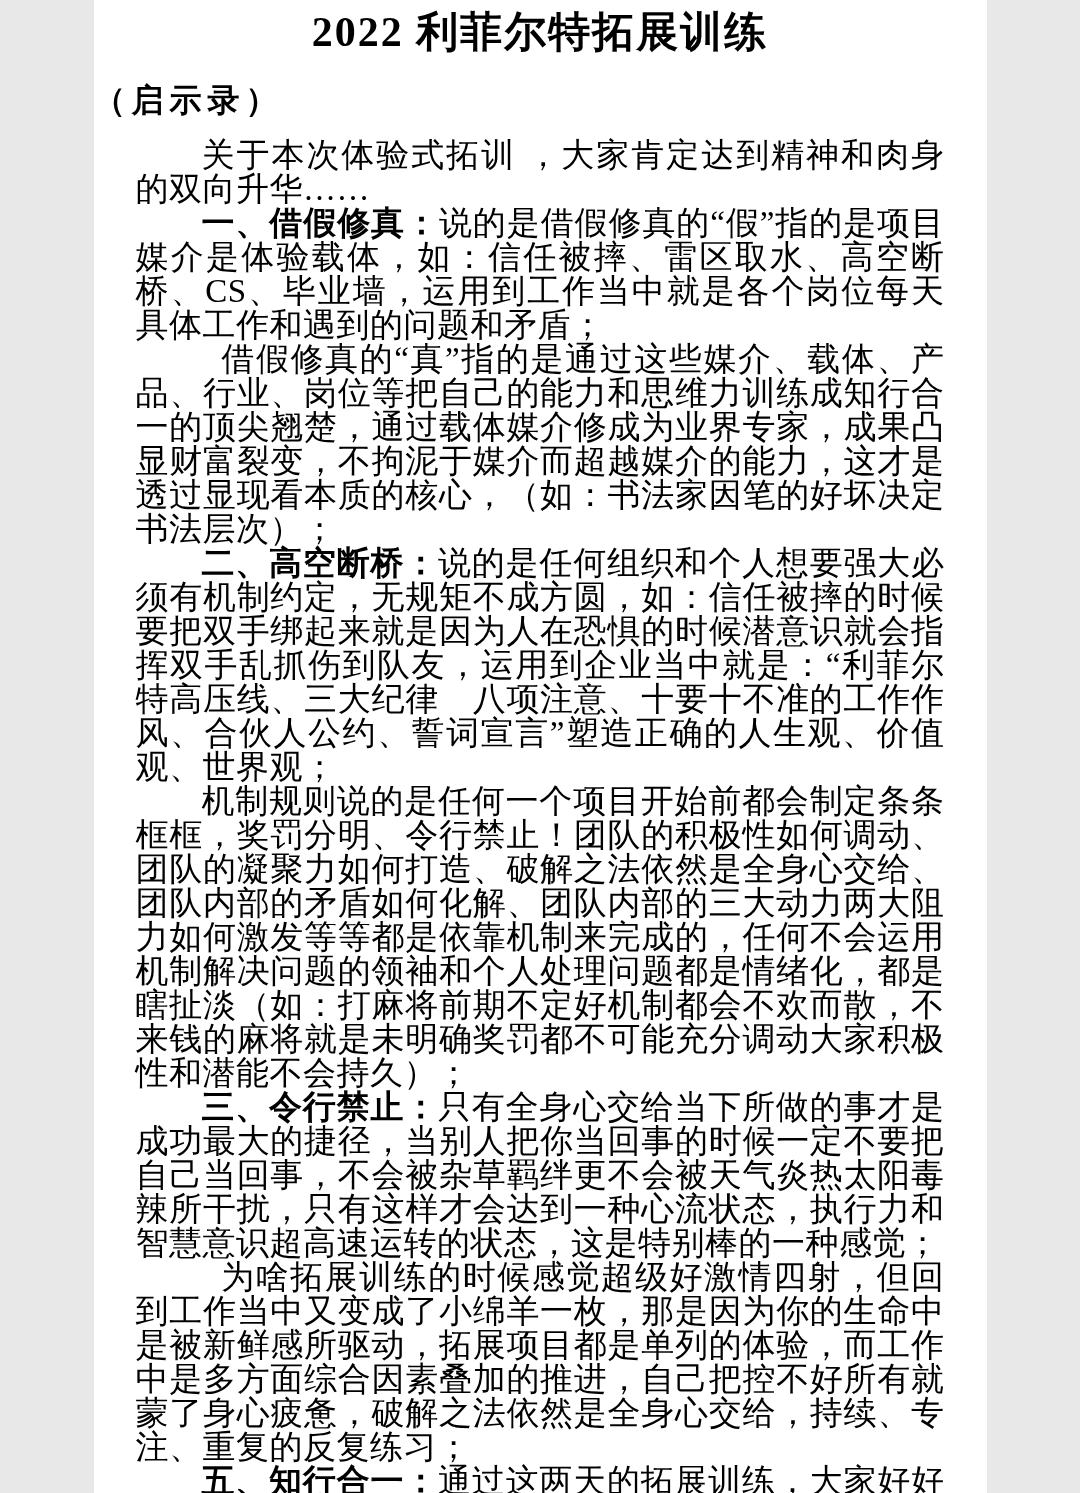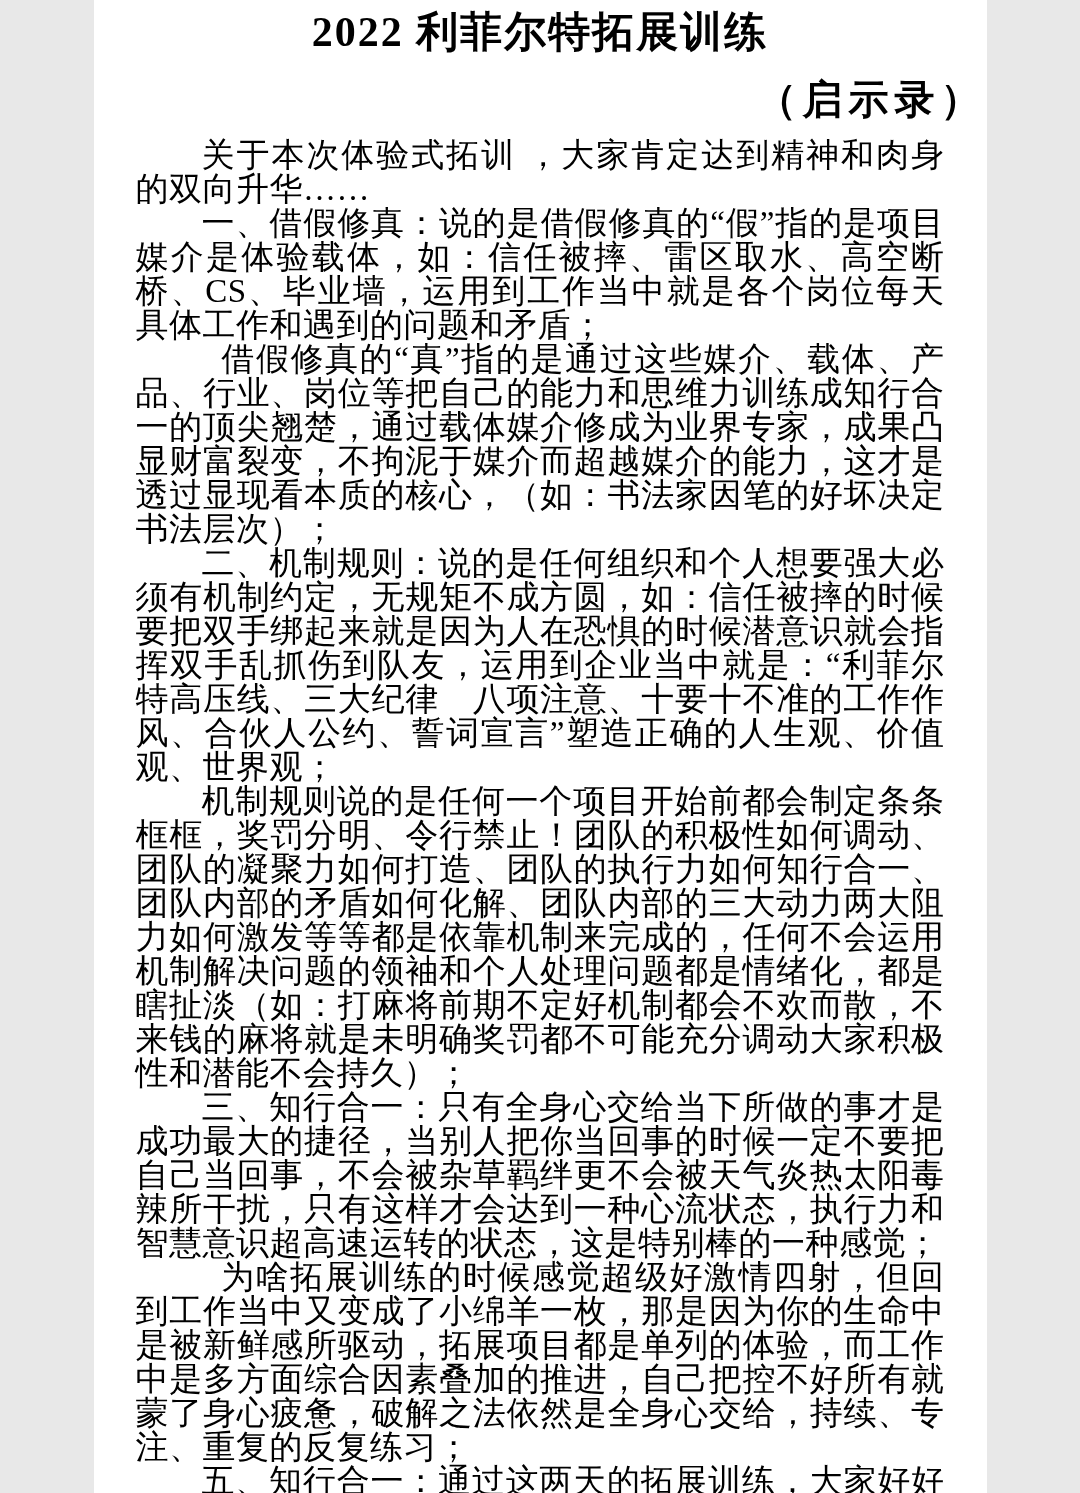--- a/index.html
+++ b/index.html
@@ -21,65 +21,65 @@
   .doc-title {
     margin: 6px 0 0 0;
     text-align: center;
     font-size: 42px;
     line-height: 52px;
     font-weight: 700;
     letter-spacing: 2px;
   }
   .doc-subtitle {
     margin: 18px 0 0 0;
-    text-align: right;
-    font-size: 40px;
+    text-align: left;
+    font-size: 32px;
     line-height: 48px;
     font-weight: 700;
     letter-spacing: 6px;
     font-family: Liberation Serif, serif;
   }
   .doc-body {
     margin: 14px 42px 0 42px;
   }
   .para {
     margin: 0;
     font-size: 33px;
     line-height: 34px;
     text-align: justify;
     text-justify: inter-ideograph;
     letter-spacing: 0.5px;
   }
   .indent-normal { text-indent: 2em; }
   .indent-deep   { text-indent: 2.6em; font-family: Liberation Serif, serif; }
-  .lead { font-weight: 400; }
+  .lead { font-weight: 700; }
 </style>
 </head>
 <body>
 
 <div class="page">
 
   <h1 class="doc-title">2022 利菲尔特拓展训练</h1>
 
   <h2 class="doc-subtitle">（启示录）</h2>
 
   <div class="doc-body">
 
     <p class="para indent-normal"><span>关于本次体验式拓训 ，大家肯定达到精神和肉身的双向升华……</span></p>
 
     <p class="para indent-normal"><span class="lead">一、借假修真：</span><span>说的是借假修真的“假”指的是项目媒介是体验载体，如：信任被摔、雷区取水、高空断桥、CS、毕业墙，运用到工作当中就是各个岗位每天具体工作和遇到的问题和矛盾；</span></p>
 
     <p class="para indent-deep"><span>借假修真的“真”指的是通过这些媒介、载体、产品、行业、岗位等把自己的能力和思维力训练成知行合一的顶尖翘楚，通过载体媒介修成为业界专家，成果凸显财富裂变，不拘泥于媒介而超越媒介的能力，这才是透过显现看本质的核心，（如：书法家因笔的好坏决定书法层次）；</span></p>
 
-    <p class="para indent-normal"><span class="lead">二、机制规则：</span><span>说的是任何组织和个人想要强大必须有机制约定，无规矩不成方圆，如：信任被摔的时候要把双手绑起来就是因为人在恐惧的时候潜意识就会指挥双手乱抓伤到队友，运用到企业当中就是：“利菲尔特高压线、三大纪律　八项注意、十要十不准的工作作风、合伙人公约、誓词宣言”塑造正确的人生观、价值观、世界观；</span></p>
+    <p class="para indent-normal"><span class="lead">二、高空断桥：</span><span>说的是任何组织和个人想要强大必须有机制约定，无规矩不成方圆，如：信任被摔的时候要把双手绑起来就是因为人在恐惧的时候潜意识就会指挥双手乱抓伤到队友，运用到企业当中就是：“利菲尔特高压线、三大纪律　八项注意、十要十不准的工作作风、合伙人公约、誓词宣言”塑造正确的人生观、价值观、世界观；</span></p>
 
-    <p class="para indent-normal"><span>机制规则说的是任何一个项目开始前都会制定条条框框，奖罚分明、令行禁止！团队的积极性如何调动、团队的凝聚力如何打造、团队的执行力如何知行合一、团队内部的矛盾如何化解、团队内部的三大动力两大阻力如何激发等等都是依靠机制来完成的，任何不会运用机制解决问题的领袖和个人处理问题都是情绪化，都是瞎扯淡（如：打麻将前期不定好机制都会不欢而散，不来钱的麻将就是未明确奖罚都不可能充分调动大家积极性和潜能不会持久）；</span></p>
+    <p class="para indent-normal"><span>机制规则说的是任何一个项目开始前都会制定条条框框，奖罚分明、令行禁止！团队的积极性如何调动、团队的凝聚力如何打造、破解之法依然是全身心交给、团队内部的矛盾如何化解、团队内部的三大动力两大阻力如何激发等等都是依靠机制来完成的，任何不会运用机制解决问题的领袖和个人处理问题都是情绪化，都是瞎扯淡（如：打麻将前期不定好机制都会不欢而散，不来钱的麻将就是未明确奖罚都不可能充分调动大家积极性和潜能不会持久）；</span></p>
 
 
-    <p class="para indent-normal"><span class="lead">三、知行合一：</span><span>只有全身心交给当下所做的事才是成功最大的捷径，当别人把你当回事的时候一定不要把自己当回事，不会被杂草羁绊更不会被天气炎热太阳毒辣所干扰，只有这样才会达到一种心流状态，执行力和智慧意识超高速运转的状态，这是特别棒的一种感觉；</span></p>
+    <p class="para indent-normal"><span class="lead">三、令行禁止：</span><span>只有全身心交给当下所做的事才是成功最大的捷径，当别人把你当回事的时候一定不要把自己当回事，不会被杂草羁绊更不会被天气炎热太阳毒辣所干扰，只有这样才会达到一种心流状态，执行力和智慧意识超高速运转的状态，这是特别棒的一种感觉；</span></p>
 
     <p class="para indent-deep"><span>为啥拓展训练的时候感觉超级好激情四射，但回到工作当中又变成了小绵羊一枚，那是因为你的生命中是被新鲜感所驱动，拓展项目都是单列的体验，而工作中是多方面综合因素叠加的推进，自己把控不好所有就蒙了身心疲惫，破解之法依然是全身心交给，持续、专注、重复的反复练习；</span></p>
 
 
 
     <p class="para indent-normal"><span class="lead">五、知行合一：</span><span>通过这两天的拓展训练，大家好好思考分析下如何把这股能量导入到实际工作当中，影响更多的人，两天的拓展结束可全年对赌目标的拓展项目战幕也已过半，盘点下对赌余量目标如何修正自己的战略战术、知行合一（雷区取水里有不止十种方式，为何全年对赌目标黔驴技穷了呐，只要思想不滑坡方法总比问题多）；</span></p>
 
   </div>
 
 </div>

